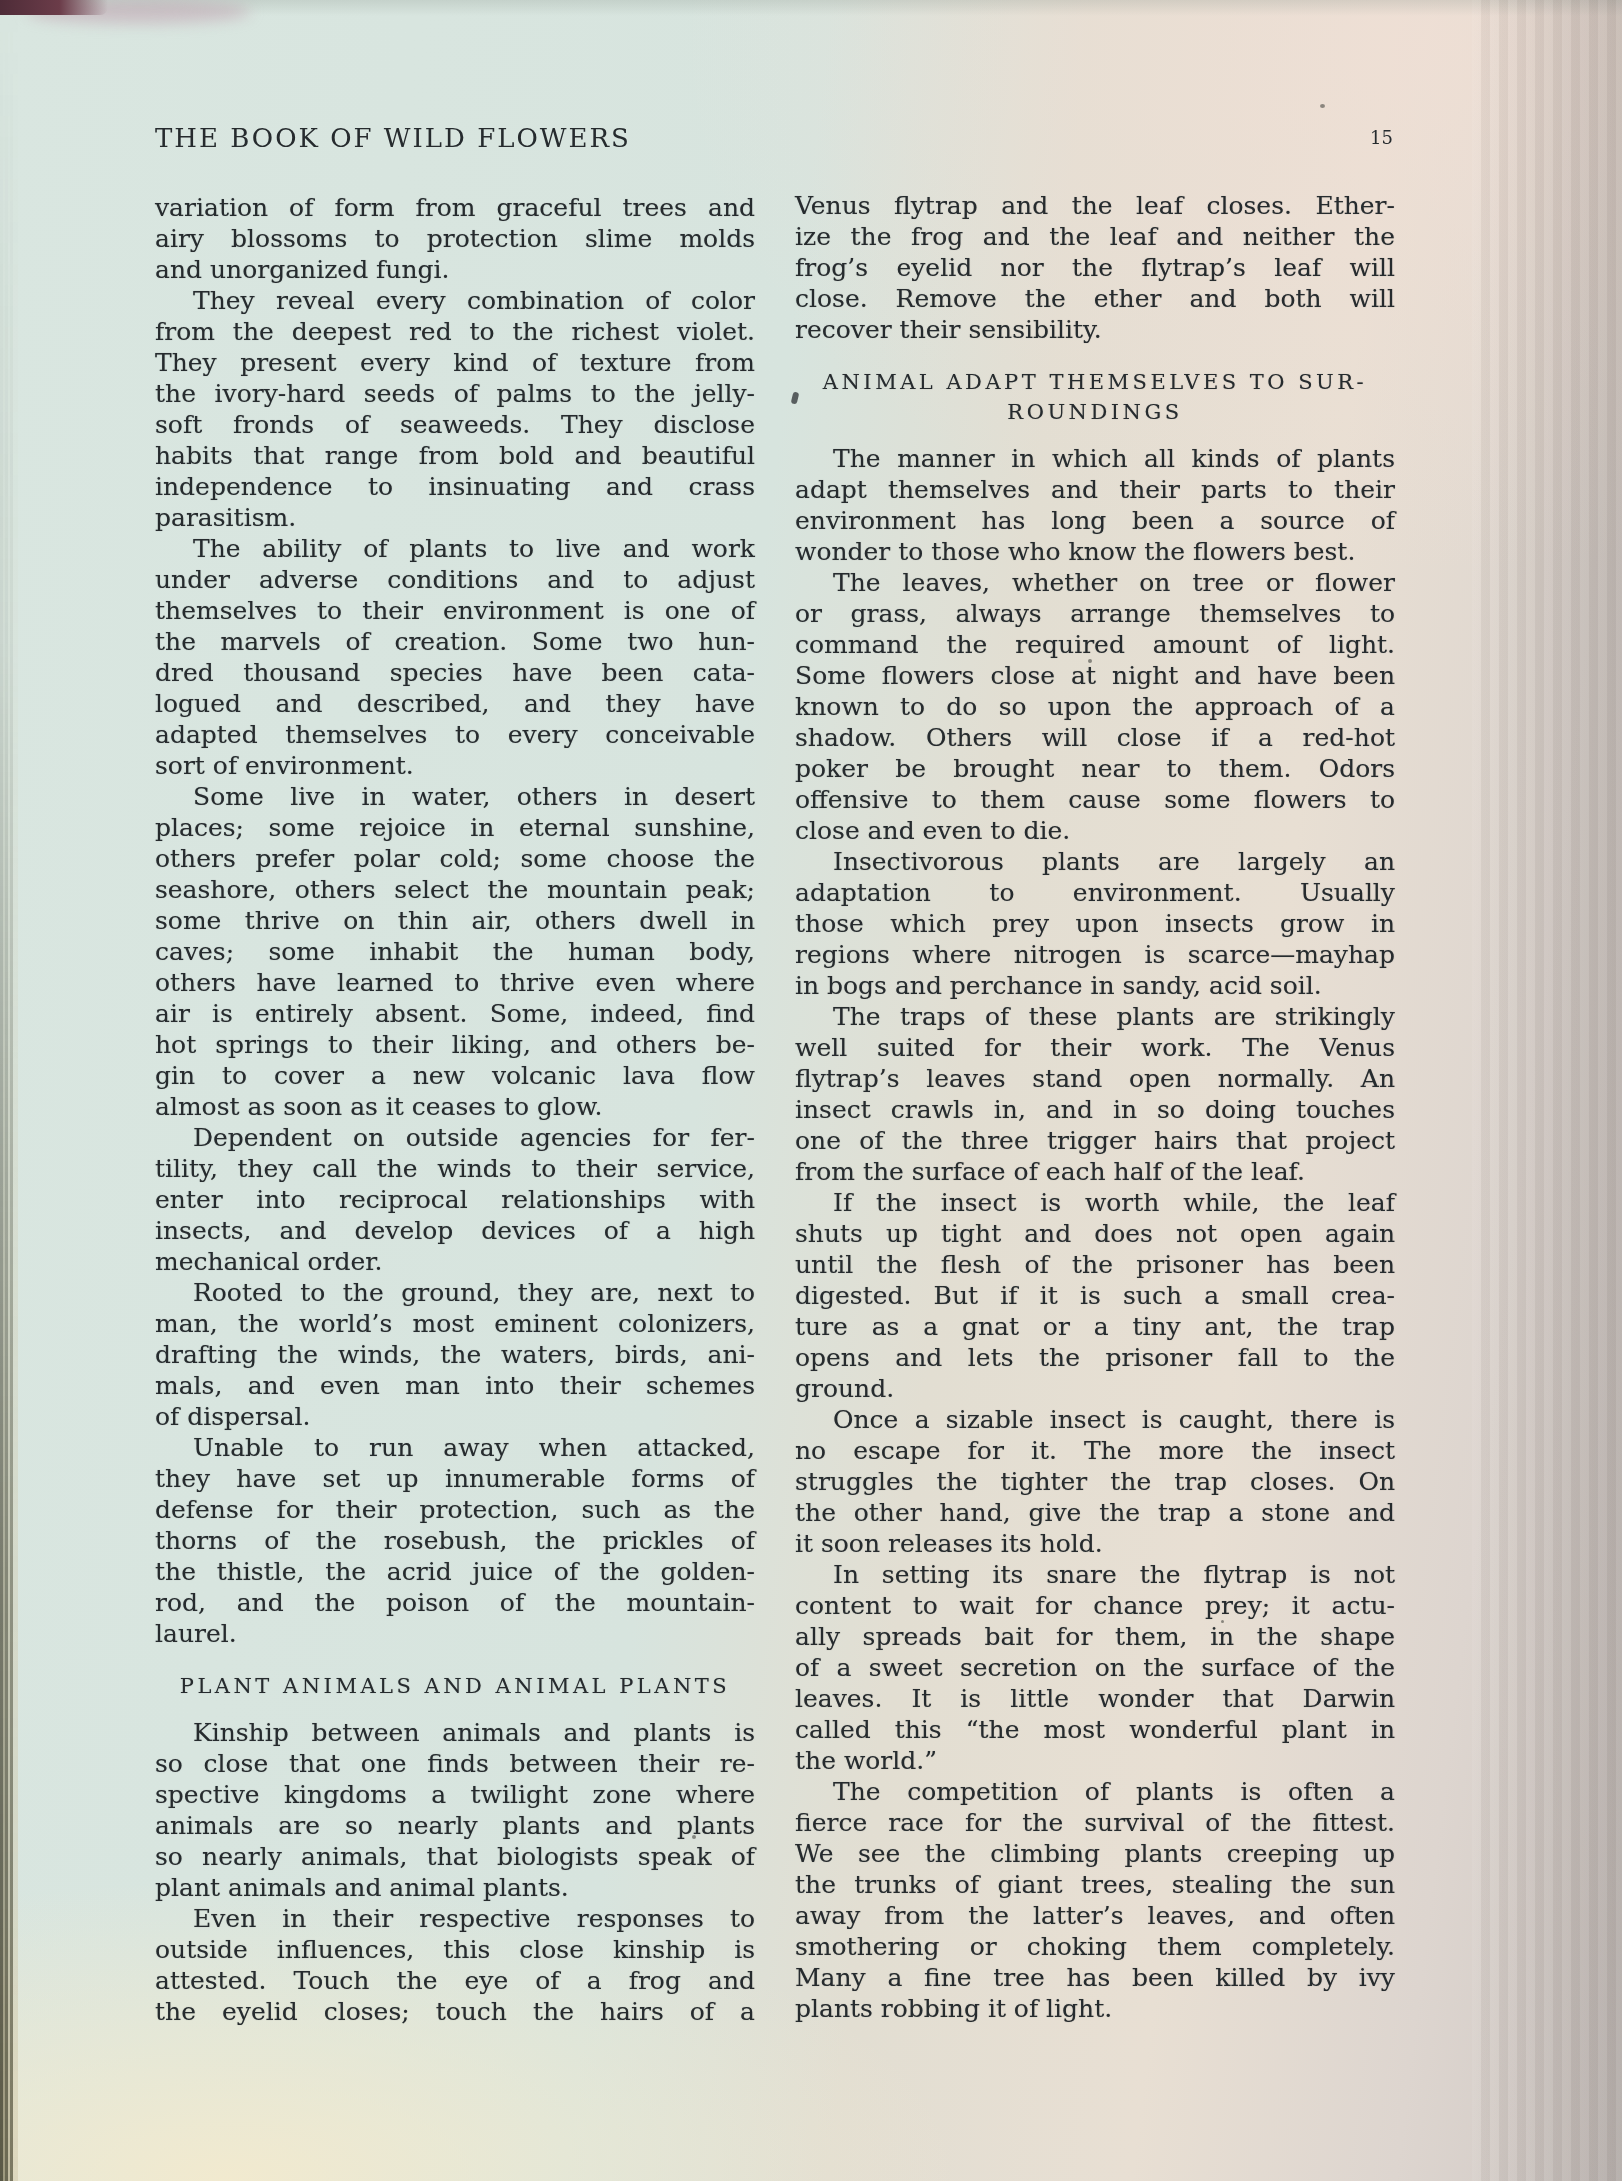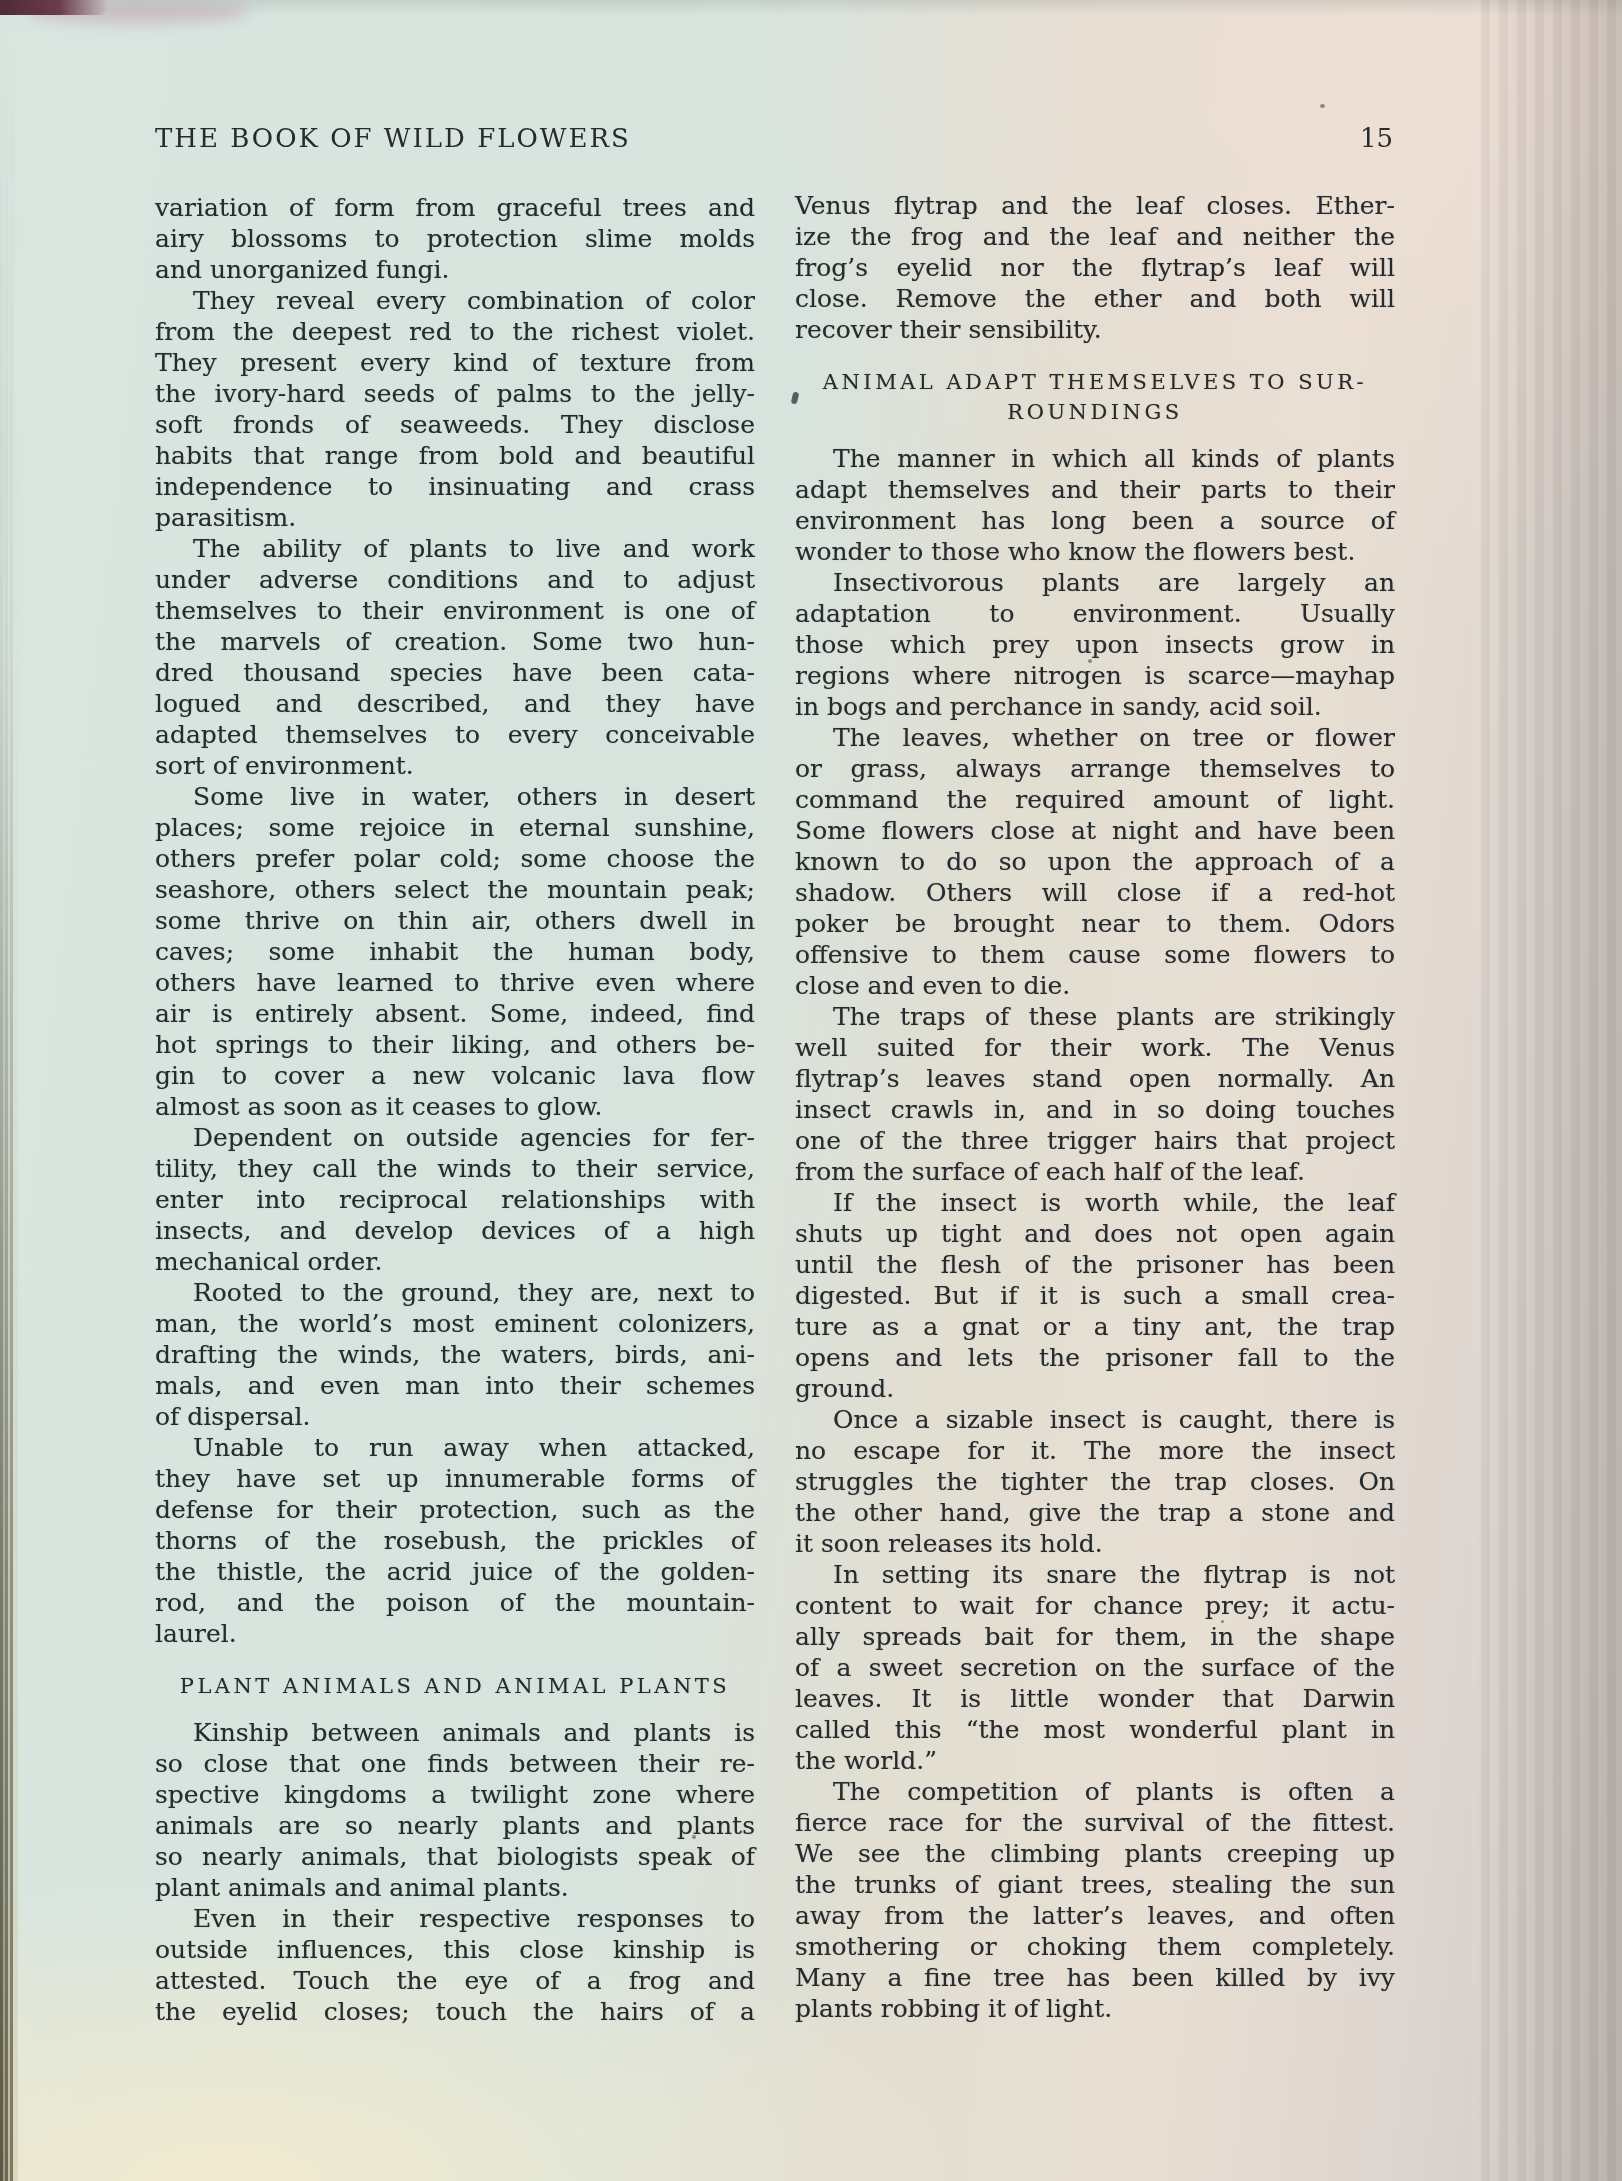--- a/index.html
+++ b/index.html
@@ -41,21 +41,21 @@
     background: rgba(186,148,167,0.45); filter: blur(7px); border-radius: 50%;
   }
   .page-header { position: absolute; top: 120px; left: 155px; width: 1240px; height: 40px; }
   .header-title {
     display: block; 
     font-size: 26px; letter-spacing: 2px; line-height: 36px;
     white-space: nowrap;
   }
   .page-number {
     position: absolute; right: 2px; top: 0;
-    font-size: 26px; line-height: 36px;
+    font-size: 18px; line-height: 36px;
   }
   .col {
     position: absolute; width: 600px;
     font-size: 25px; line-height: 31px;
     text-shadow: 0 0 1px rgba(38,43,46,0.35);
   }
   .col-left  { left: 155px; top: 192px; }
   .col-right { left: 795px; top: 190px; }
   .para { margin: 0; }
   .ln {
@@ -187,38 +187,38 @@
         <div>ANIMAL ADAPT THEMSELVES TO SUR-</div>
         <div>ROUNDINGS</div>
       </div>
       <div class="para">
         <div class="ln first">The manner in which all kinds of plants</div>
         <div class="ln">adapt themselves and their parts to their</div>
         <div class="ln">environment has long been a source of</div>
         <div class="ln last">wonder to those who know the flowers best.</div>
       </div>
       <div class="para">
-        <div class="ln first">Insectivorous plants are largely an</div>
-        <div class="ln">adaptation to environment. Usually</div>
-        <div class="ln">those which prey upon insects grow in</div>
-        <div class="ln">regions where nitrogen is scarce—mayhap</div>
-        <div class="ln last">in bogs and perchance in sandy, acid soil.</div>
-      </div>
-      <div class="para">
         <div class="ln first">The leaves, whether on tree or flower</div>
         <div class="ln">or grass, always arrange themselves to</div>
         <div class="ln">command the required amount of light.</div>
         <div class="ln">Some flowers close at night and have been</div>
         <div class="ln">known to do so upon the approach of a</div>
         <div class="ln">shadow. Others will close if a red-hot</div>
         <div class="ln">poker be brought near to them. Odors</div>
         <div class="ln">offensive to them cause some flowers to</div>
         <div class="ln last">close and even to die.</div>
       </div>
       <div class="para">
+        <div class="ln first">Insectivorous plants are largely an</div>
+        <div class="ln">adaptation to environment. Usually</div>
+        <div class="ln">those which prey upon insects grow in</div>
+        <div class="ln">regions where nitrogen is scarce—mayhap</div>
+        <div class="ln last">in bogs and perchance in sandy, acid soil.</div>
+      </div>
+      <div class="para">
         <div class="ln first">The traps of these plants are strikingly</div>
         <div class="ln">well suited for their work. The Venus</div>
         <div class="ln">flytrap’s leaves stand open normally. An</div>
         <div class="ln">insect crawls in, and in so doing touches</div>
         <div class="ln">one of the three trigger hairs that project</div>
         <div class="ln last">from the surface of each half of the leaf.</div>
       </div>
       <div class="para">
         <div class="ln first">If the insect is worth while, the leaf</div>
         <div class="ln">shuts up tight and does not open again</div>

